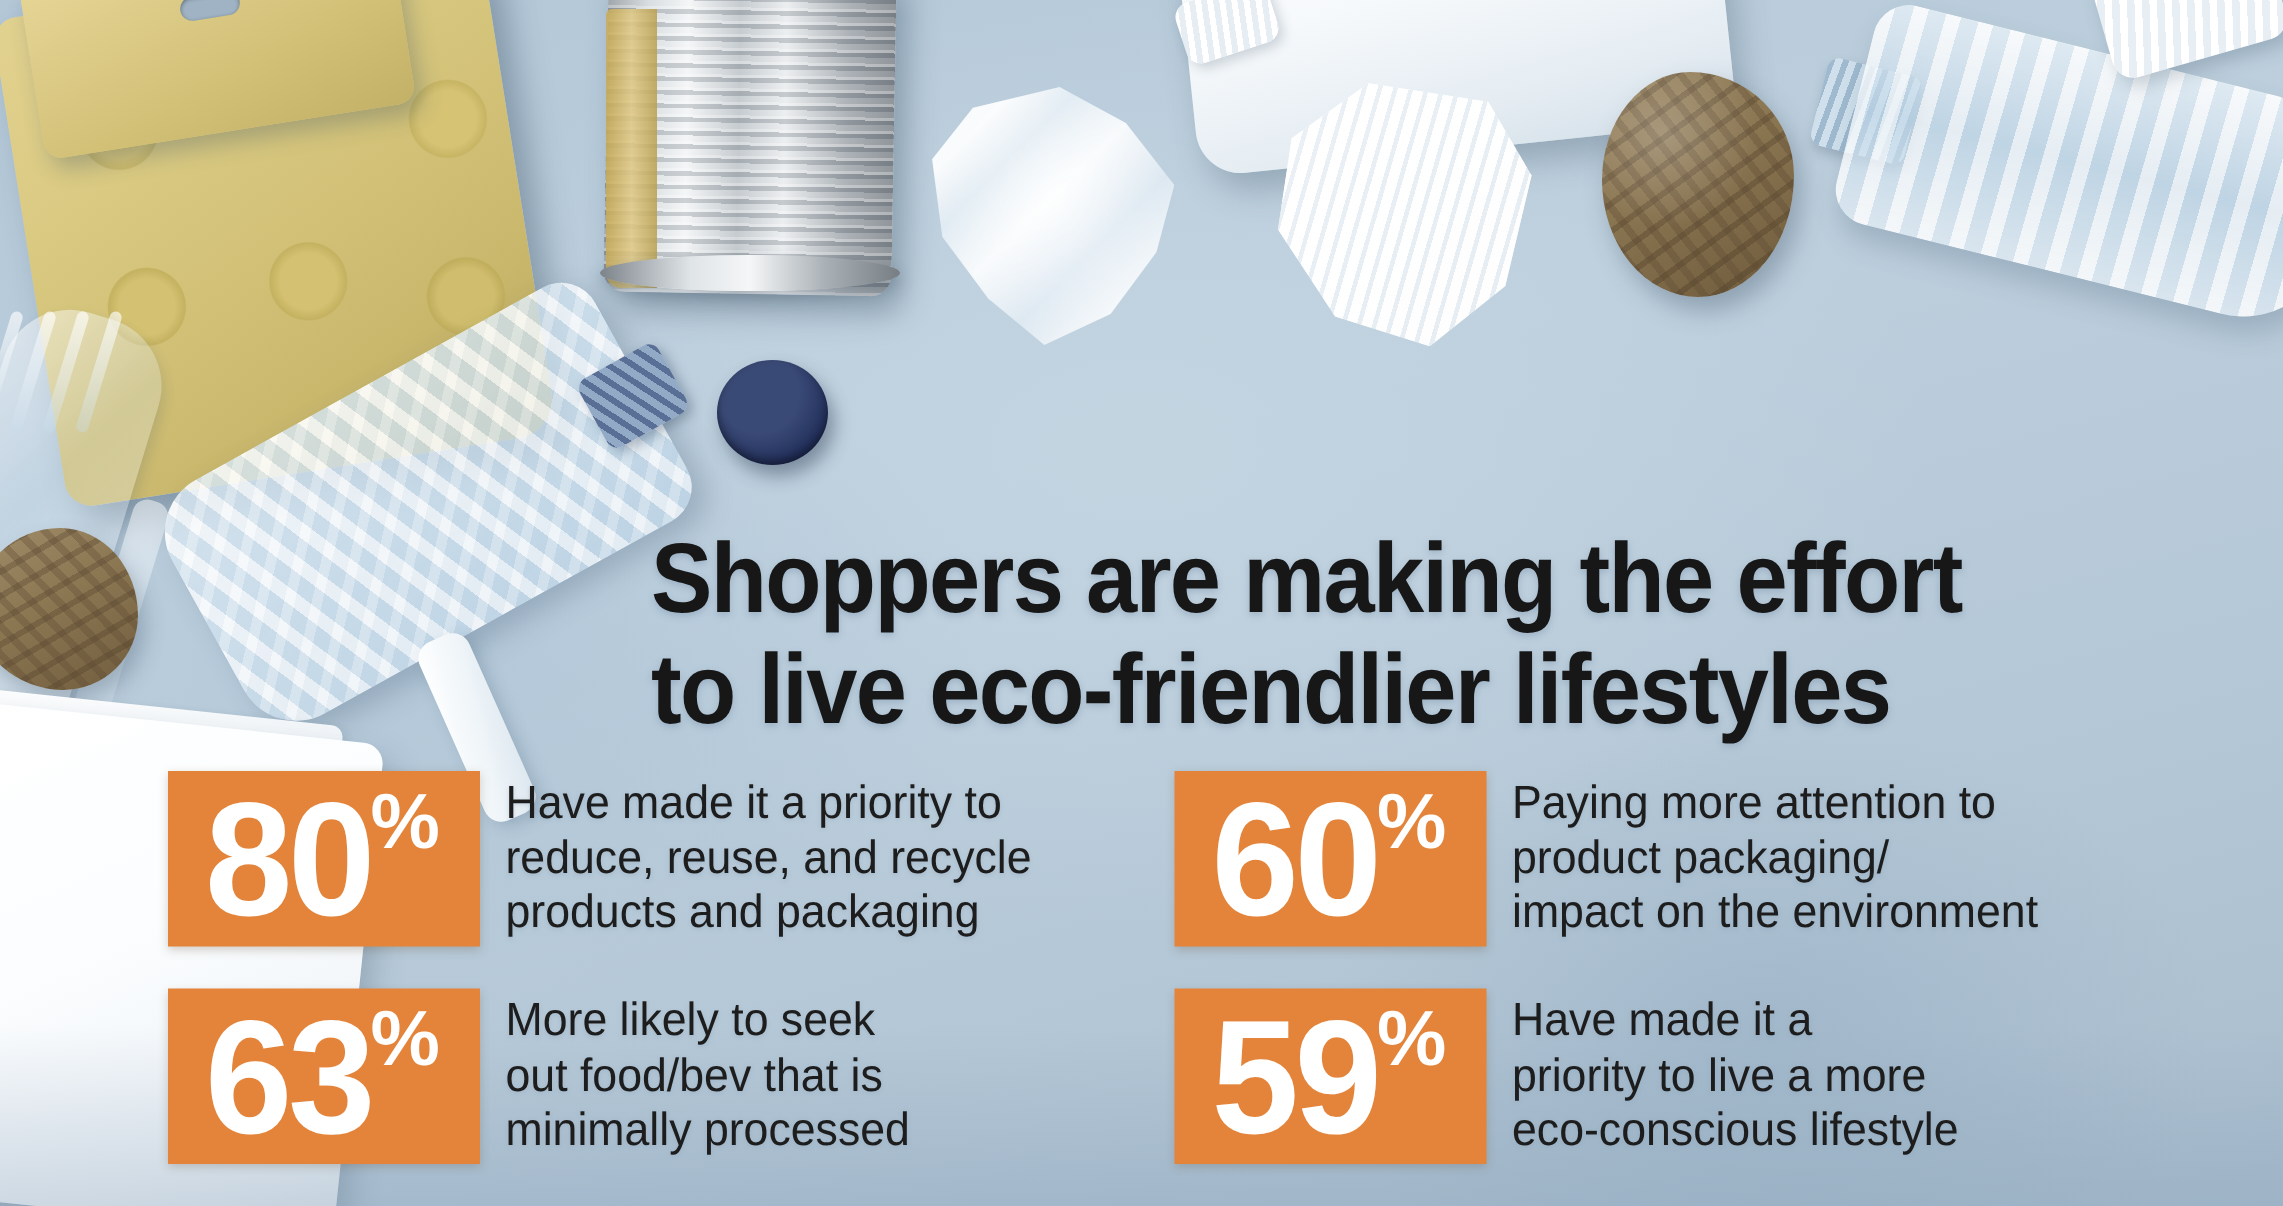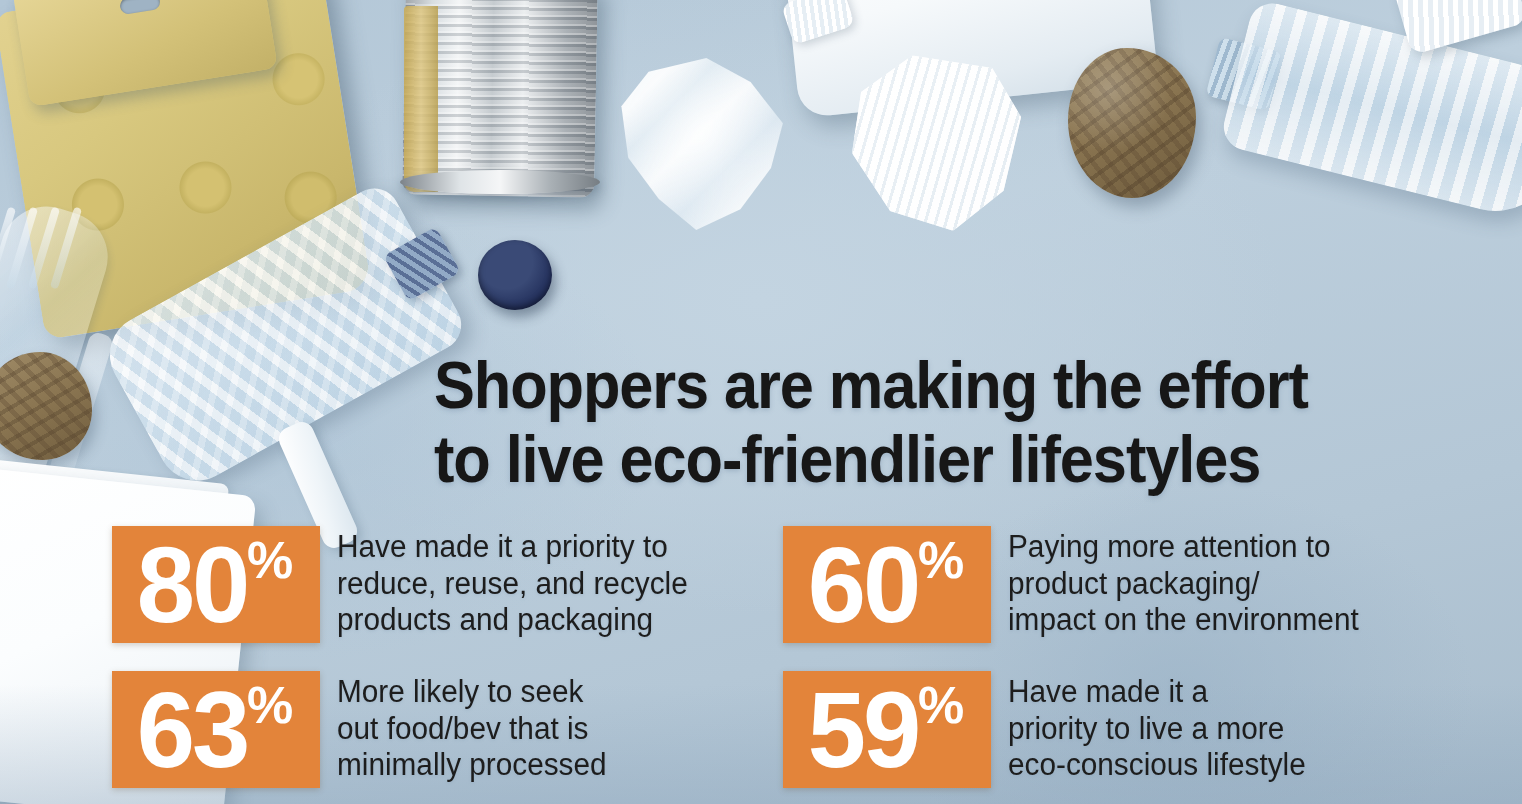--- a/index.html
+++ b/index.html
@@ -267,21 +267,20 @@
 
   .stats{
     position:absolute;
     left:112px; top:514px;
     width:1330px;
     display:grid;
     grid-template-columns: 645px 645px;
     grid-template-rows: 131px 131px;
     column-gap:26px;
     row-gap:14px;
-    margin-top:12px;
   }
 
   .stat{
     display:flex;
     align-items:flex-start;
     gap:17px;
   }
 
   .stat-badge{
     flex:0 0 auto;

